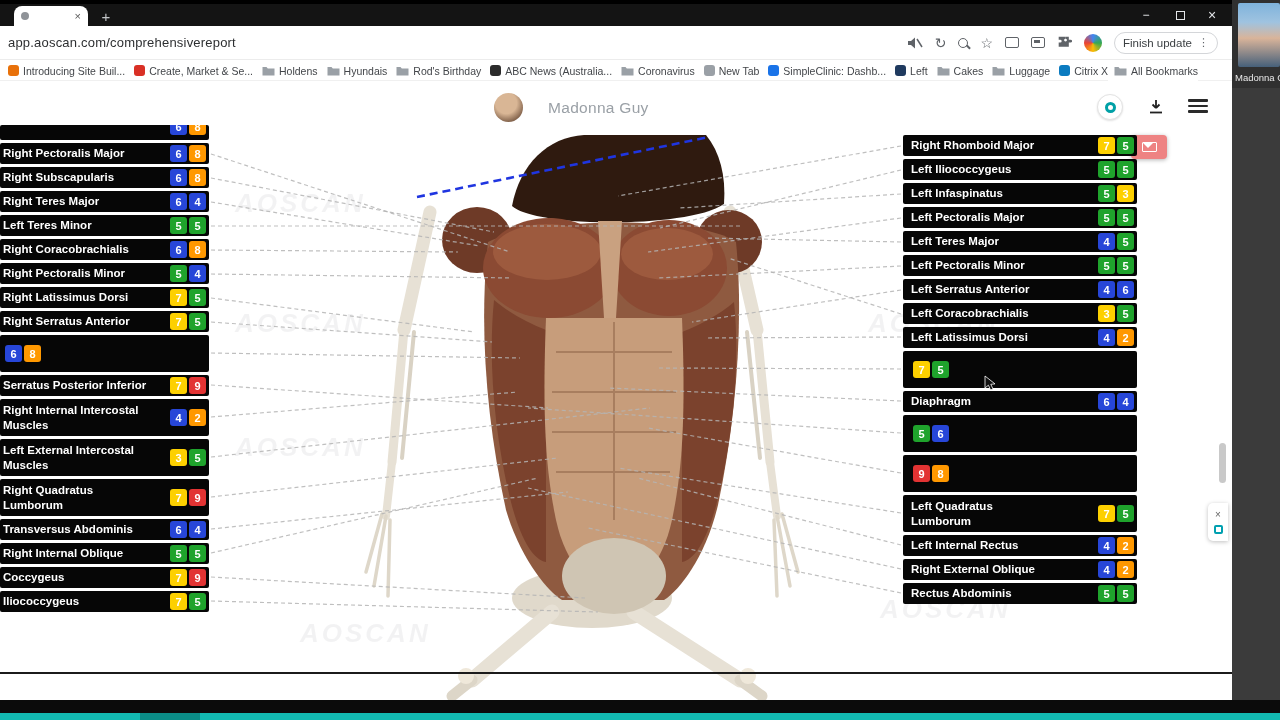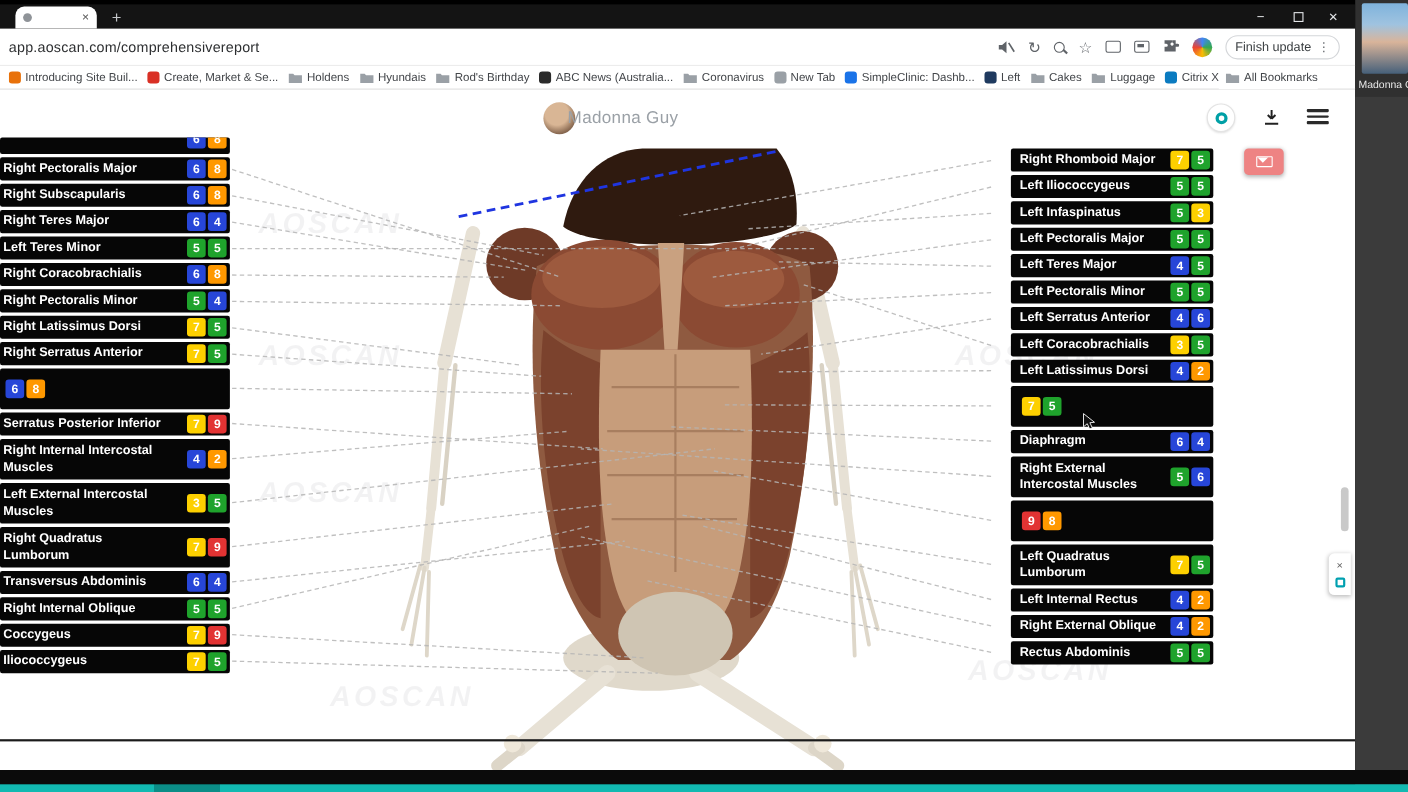--- a/index.html
+++ b/index.html
@@ -35,37 +35,37 @@
   .bm { display:flex; align-items:center; gap:4px; font-size:10.5px; color:#43464a; white-space:nowrap; flex:none; }
   .siteicon { width:11px; height:11px; border-radius:3px; flex:none; }
   .bmicon { display:flex; flex:none; }
   #all-bookmarks { position:absolute; right:34px; top:0; height:21px; display:flex; align-items:center; gap:4px; font-size:10.5px; color:#43464a; background:#fff; padding-left:6px; }
 
   
   #page { left:0; top:81px; width:1232px; height:619px; background:#fff; overflow:hidden; }
   #scene { position:absolute; left:0; top:0; width:1232px; height:619px; }
   #avatar { left:494px; top:12px; width:29px; height:29px; border-radius:50%;
             background:radial-gradient(circle at 42% 35%, #d9b695 0 42%, #8a6a52 72%, #5d4636); }
-  #page-title { left:516px; top:18px; font-size:15.5px; color:#9aa0a6; letter-spacing:.3px; }
+  #page-title { left:548px; top:18px; font-size:15.5px; color:#9aa0a6; letter-spacing:.3px; }
   #info-btn { left:1097px; top:13px; width:26px; height:26px; border-radius:50%; background:#fff; border:1px solid #e3e3e3;
               display:flex; align-items:center; justify-content:center; box-shadow:0 1px 2px rgba(0,0,0,.12); }
   .donut { width:11px; height:11px; border:3px solid #00a0a6; border-radius:50%; }
   #dl-btn { left:1143px; top:13px; width:26px; height:26px; display:flex; align-items:center; justify-content:center; }
   #menu-btn { left:1188px; top:16px; width:20px; height:18px; display:flex; flex-direction:column; justify-content:center; gap:3px; }
   #menu-btn .bar { height:2.4px; background:#2a2a2a; border-radius:1px; }
 
   #email-fab { left:1131px; top:54px; width:36px; height:24px; border-radius:4px; background:#ee8383;
                display:flex; align-items:center; justify-content:center; box-shadow:0 1px 4px rgba(0,0,0,.3); }
   .env { width:15px; height:10px; border:1.5px solid #fff; border-radius:1px; position:relative; overflow:hidden; }
   .env:before { content:""; position:absolute; left:0.5px; top:0; border-left:5.5px solid transparent; border-right:5.5px solid transparent; border-top:5px solid #fff; }
 
   
   .mlist { position:absolute; }
   #left-list { left:0; top:44px; width:209px; }
-  #right-list { left:903px; top:54px; width:184px;margin-left:16px; }
+  #right-list { left:903px; top:54px; width:234px; }
   .mrow { background:#060606; border-radius:2px; margin-bottom:3px; display:flex; align-items:center;
           justify-content:space-between; padding:0 3px; height:21px; color:#fff; }
   #right-list .mrow { padding-left:8px; }
   .mrow.two { height:37px; }
   .mlabel { font-size:11.5px; font-weight:bold; line-height:1.25; white-space:nowrap; overflow:hidden; flex:1; }
   .mrow.two .mlabel { white-space:normal; max-width:160px; }
   .mrow.two.narrow .mlabel { max-width:112px; }
   .badges { display:flex; gap:2px; flex:none; margin-left:2px; }
   .badge { width:17px; height:17px; border-radius:3px; color:#fff; font-size:11px; font-weight:bold;
            display:flex; align-items:center; justify-content:center; }
@@ -538,21 +538,20 @@
         </span>
       </div>
       <div class="mrow">
         <span class="mlabel">Diaphragm</span>
         <span class="badges">
           <span class="badge" style="background: rgb(39, 70, 216);">6</span>
           <span class="badge" style="background: rgb(39, 70, 216);">4</span>
         </span>
       </div>
       <div class="mrow two">
-        <span class="mlabel">Right External Intercostal Muscles</span>
         <span class="badges">
           <span class="badge" style="background: rgb(31, 163, 44);">5</span>
           <span class="badge" style="background: rgb(39, 70, 216);">6</span>
         </span>
       </div>
       <div class="mrow two">
         <span class="badges">
           <span class="badge" style="background: rgb(226, 51, 51);">9</span>
           <span class="badge" style="background: rgb(255, 152, 0);">8</span>
         </span>

